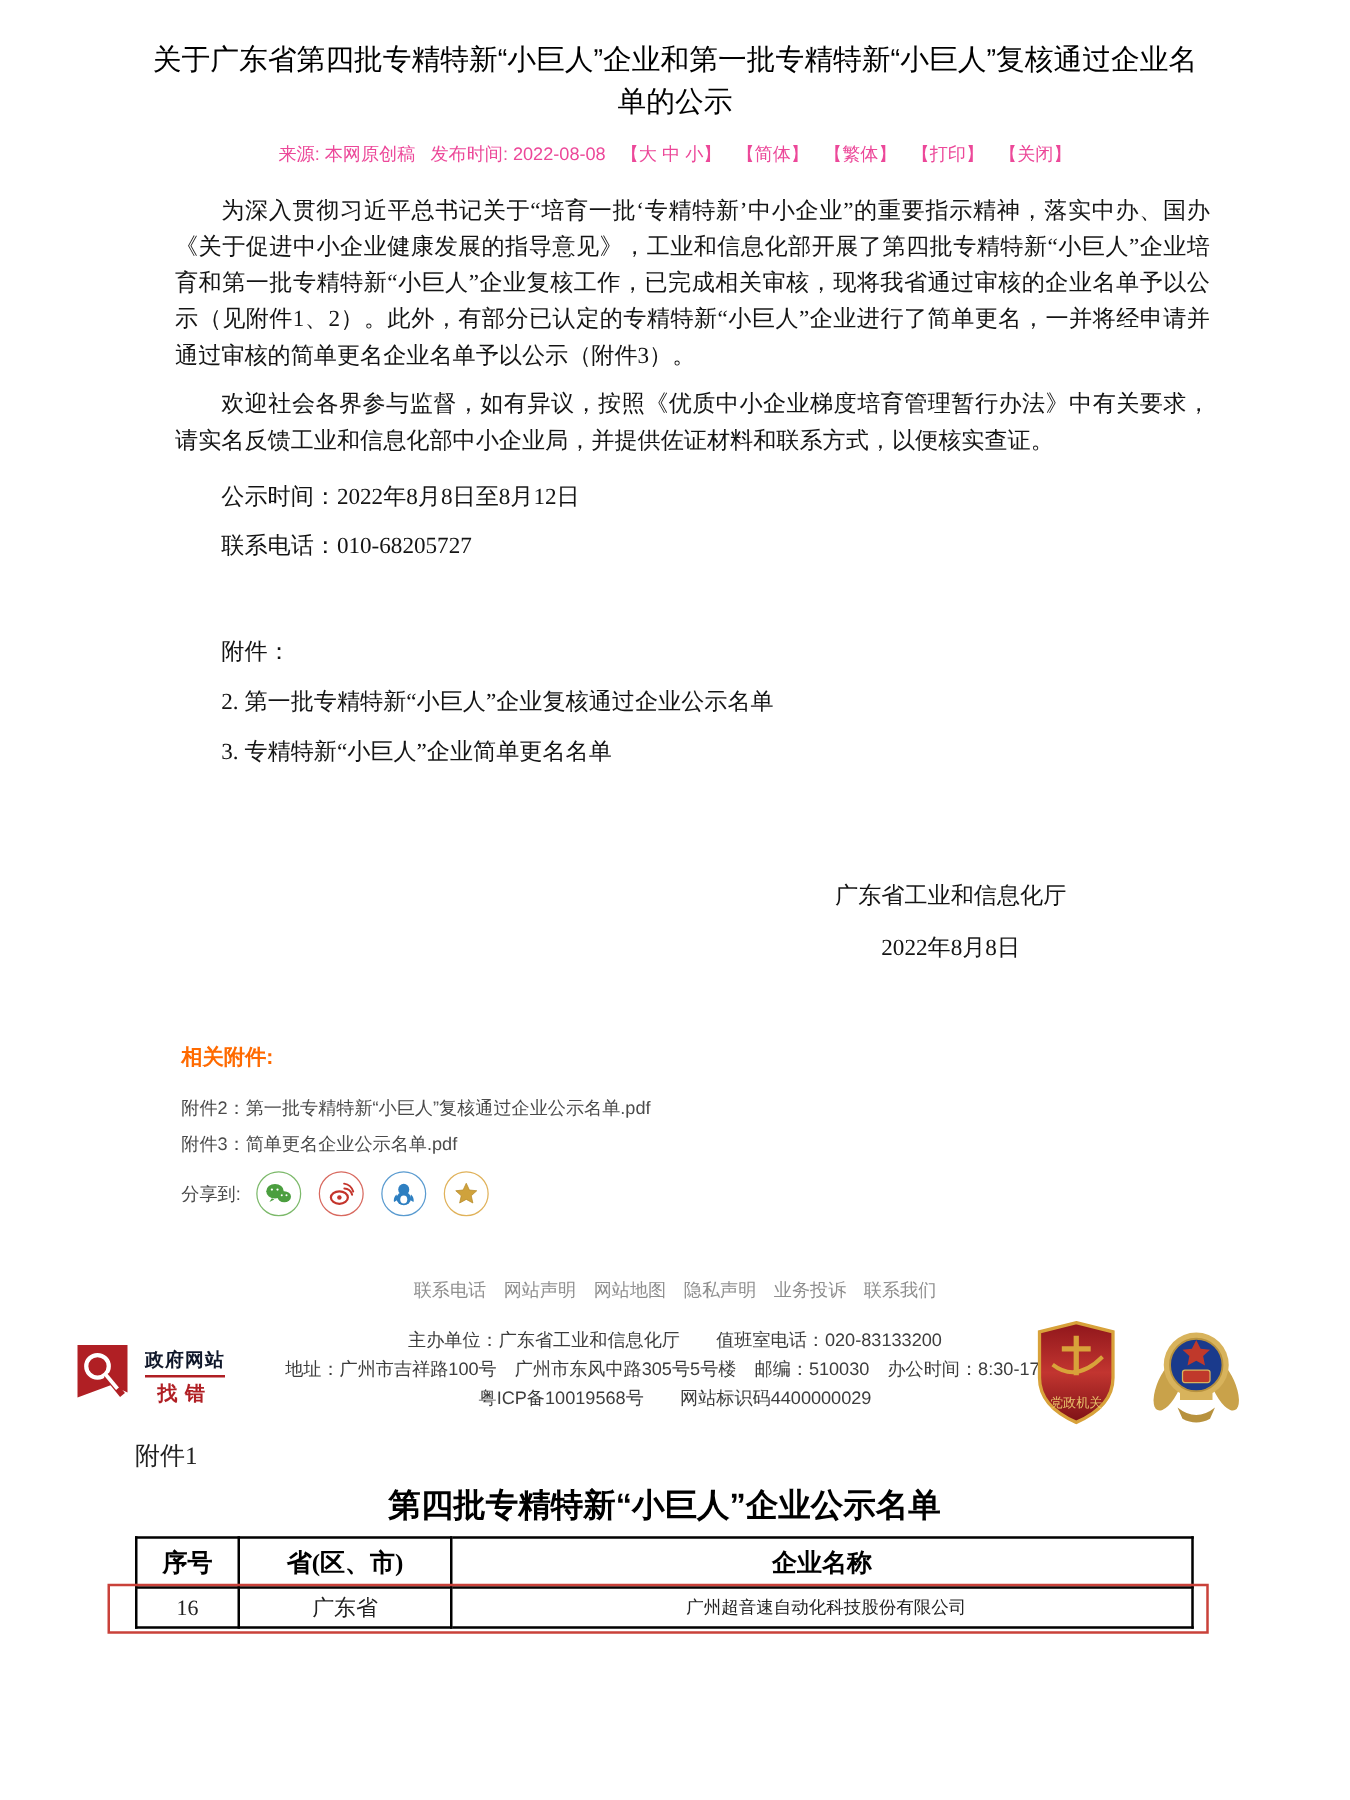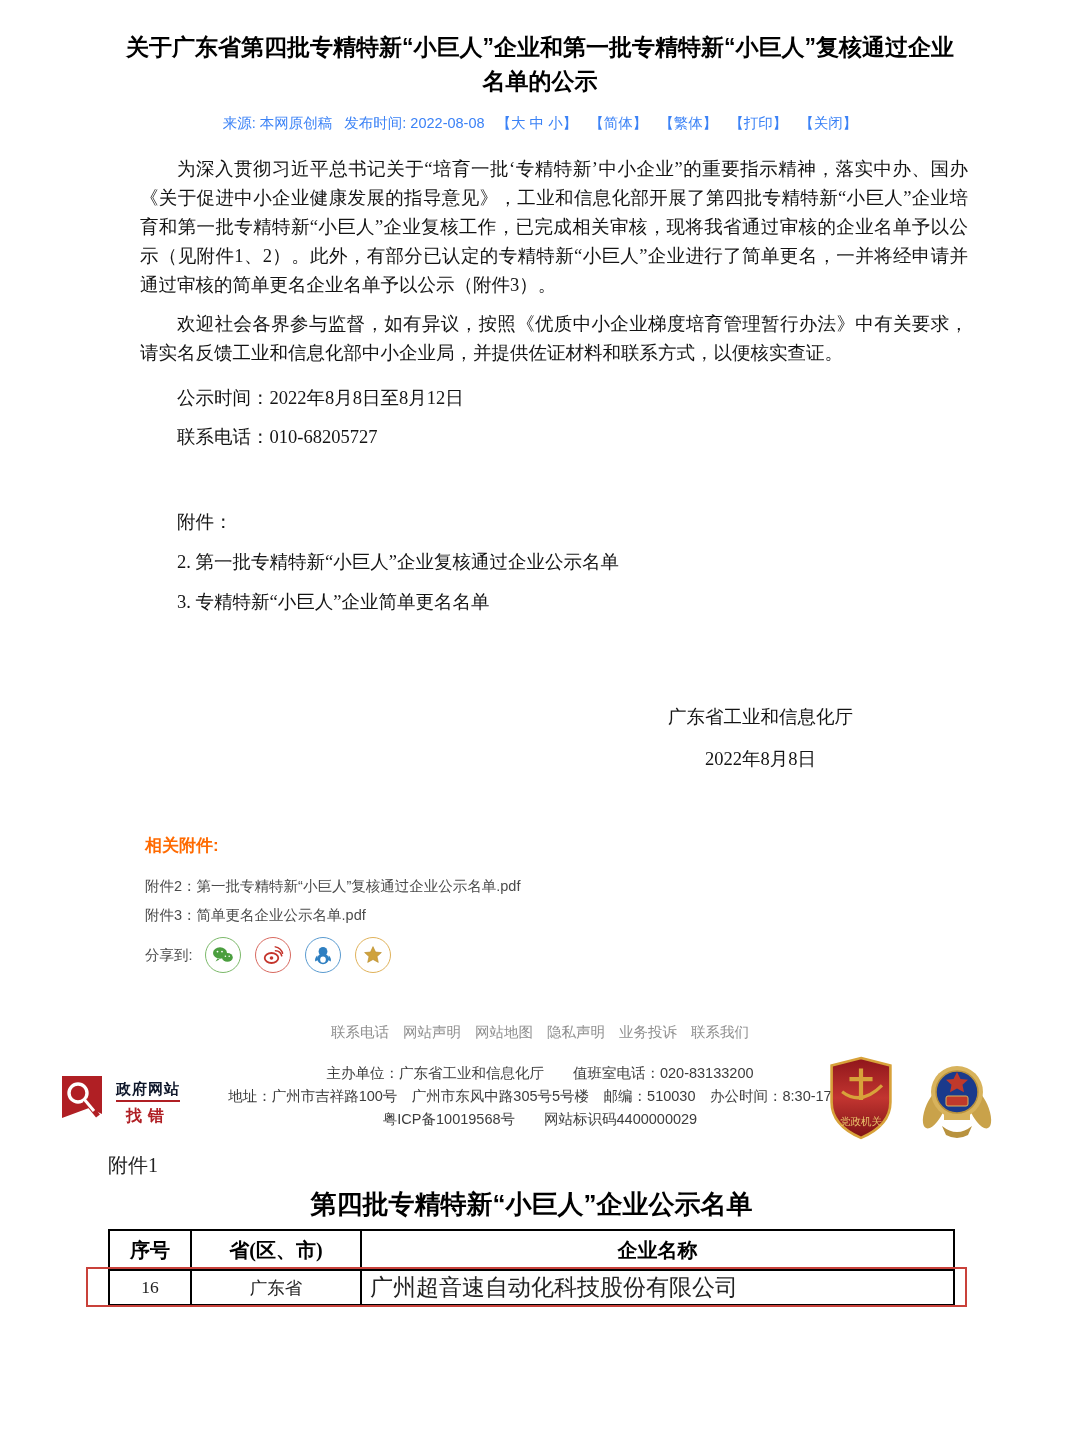--- a/index.html
+++ b/index.html
@@ -4,26 +4,26 @@
 <style>
   * { box-sizing: border-box; }
   html, body { margin: 0; padding: 0; background: #fff; }
   .page {
     width: 1080px; height: 1440px; position: relative; background: #fff;
     font-family: "Liberation Serif", serif; color: #1a1a1a; overflow: hidden;
   }
   
   .doc-title {
     margin: 30px auto 0; width: 850px; text-align: center;
-    font-family: "Liberation Sans", sans-serif; font-weight: 700;
+    font-family: "Liberation Sans", sans-serif; font-weight: 400;
     font-size: 23px; line-height: 34px; color: #000;
   }
   .doc-meta {
     margin-top: 16px; text-align: center;
-    font-family: "Liberation Sans", sans-serif; font-size: 14.5px; color: #3b82f6;
+    font-family: "Liberation Sans", sans-serif; font-size: 14.5px; color: #ec4899;
   }
   .doc-meta span { margin: 0 4px; }
   .doc-meta .meta-btn { cursor: pointer; }
   
   .doc-body {
     margin: 22px 112px 0 140px; font-size: 18.5px; line-height: 29px;
     color: #141414; text-align: justify;
   }
   .doc-body p { margin: 0 0 10px; text-indent: 2em; }
   .line-notice { margin-top: 16px !important; }
@@ -86,21 +86,21 @@
   table.att-table { border-collapse: collapse; width: 847px; table-layout: fixed; }
   .att-table th {
     border: 2px solid #000; height: 40px; font-size: 20px; font-weight: 700;
     font-family: "Liberation Serif", serif; color: #000; background: #fff;
   }
   .att-table td {
     border: 2px solid #000; height: 32px; font-size: 17.5px; text-align: center; color: #222;
   }
   .att-table .col-no { width: 82px; }
   .att-table .col-prov { width: 170px; }
-  .att-table td.cell-company { text-align: left; padding-left: 8px; font-size: 23px; }
+  .att-table td.cell-company { text-align: center; padding-left: 8px; font-size: 14px; }
   .highlight-box {
     position: absolute; left: -22px; top: 38px; width: 881px; height: 40px;
     border: 2.5px solid #c9413a; pointer-events: none;
   }
 </style>
 </head>
 <body>
 
 <div class="page">
 

